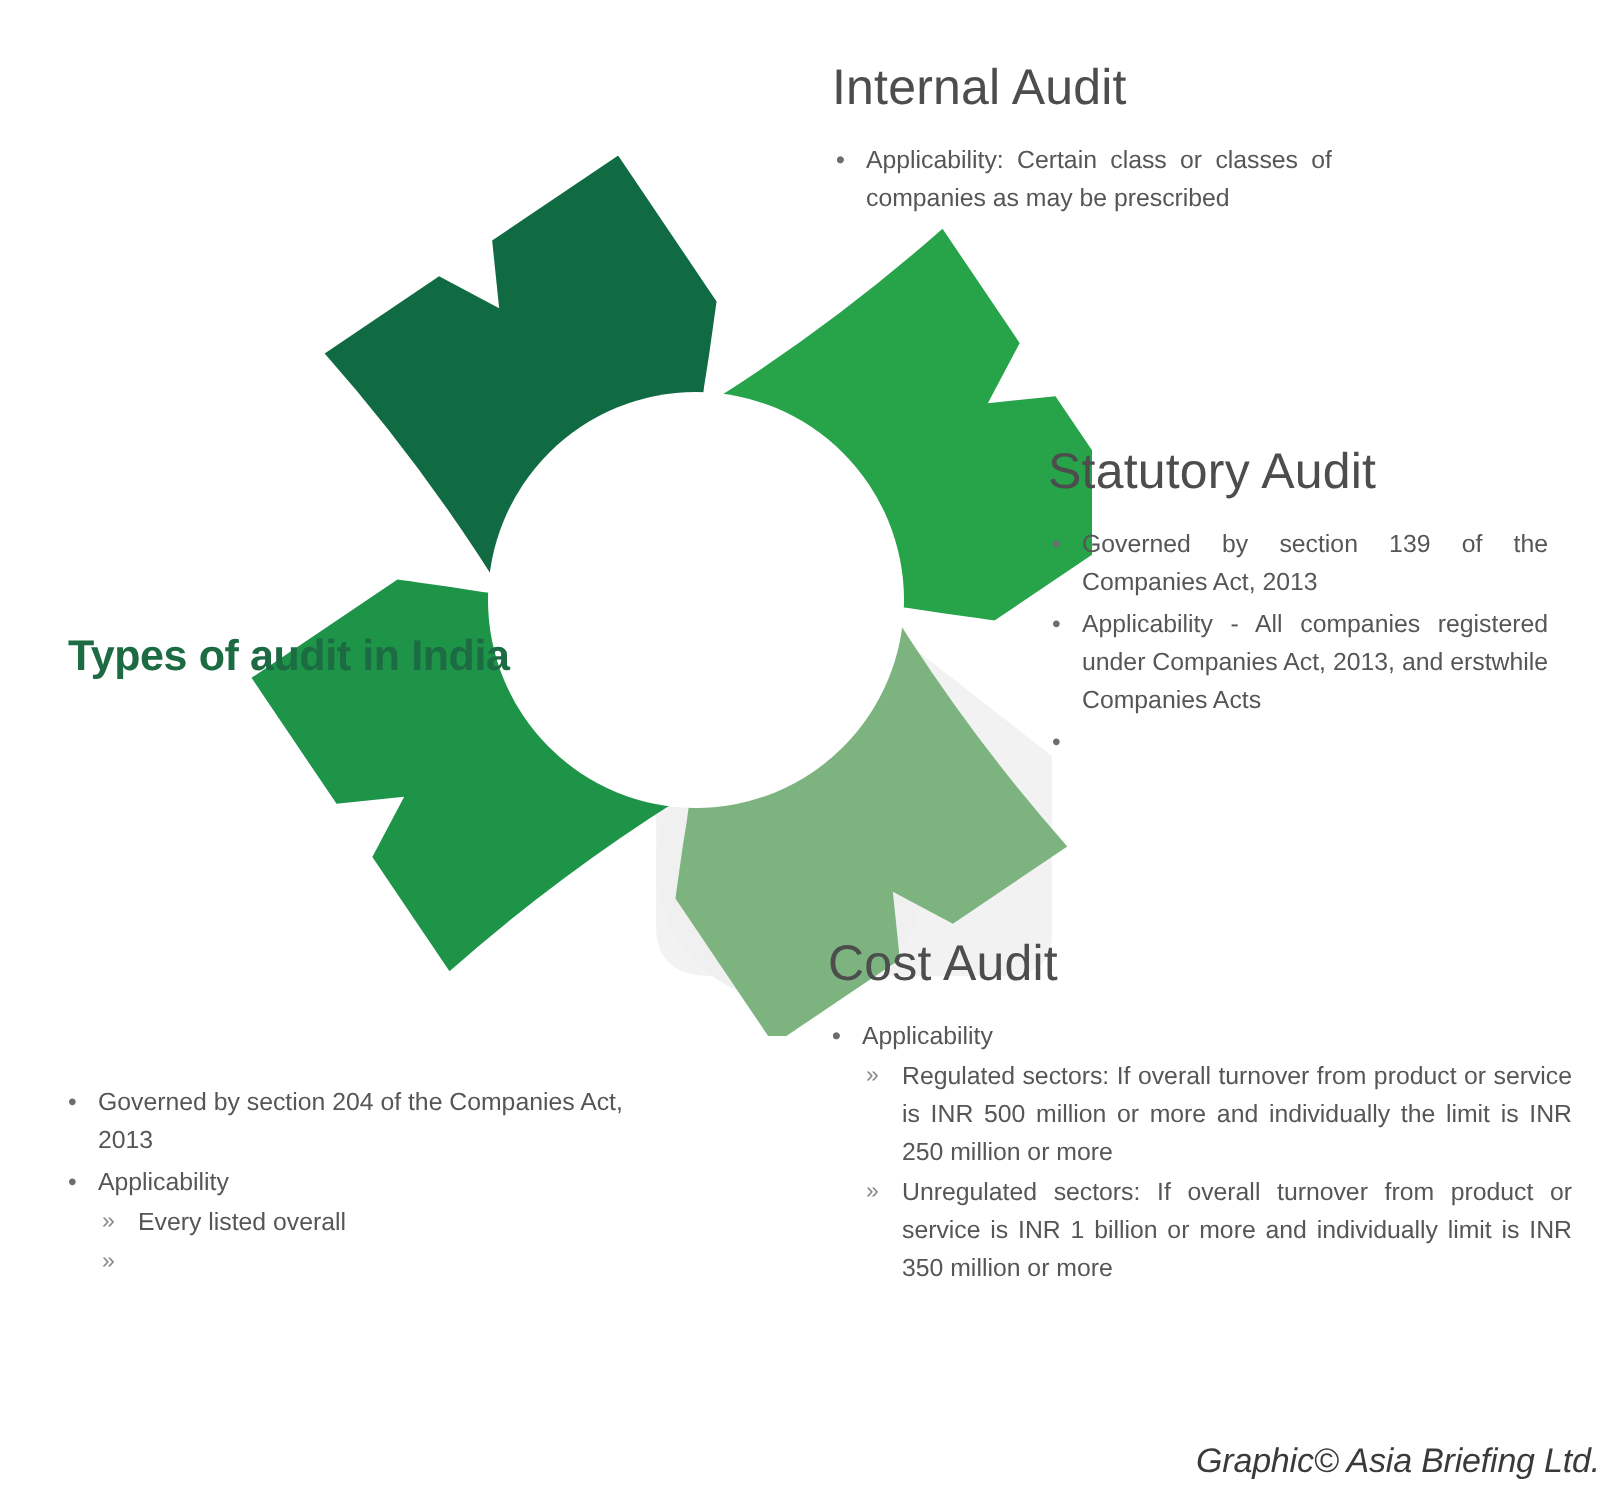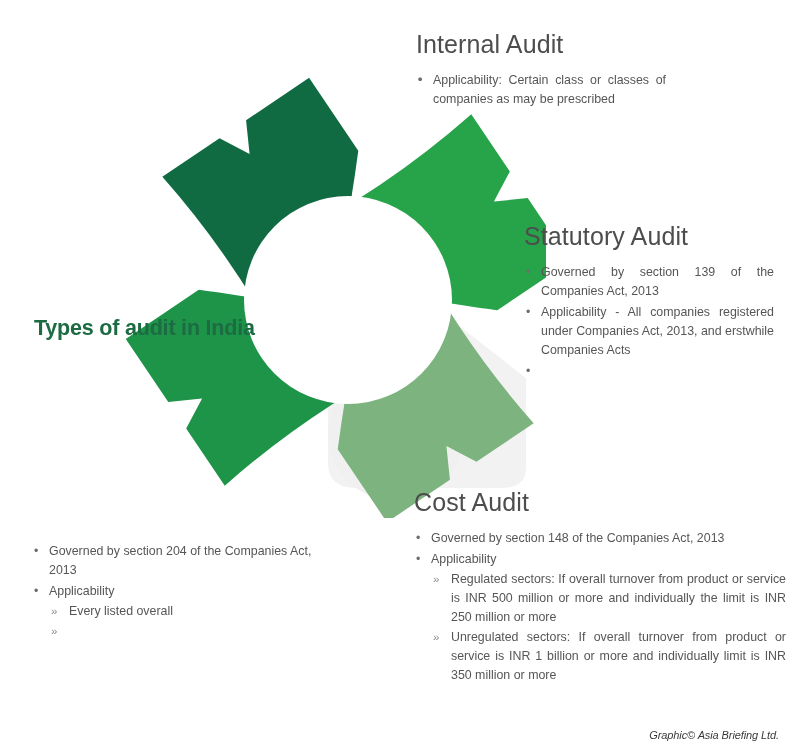--- a/index.html
+++ b/index.html
@@ -97,29 +97,29 @@
     left: 2px;
     top: 0;
     font-size: 11.5px;
     line-height: 1.6;
     color: #8a8a8a;
   }
 
   
   #blk-internal    { left: 416px; top: 30px;  width: 250px; }
   #blk-statutory   { left: 524px; top: 222px; width: 250px; }
-  #blk-cost        { left: 414px; top: 488px; width: 372px; }
+  #blk-cost        { left: 414px; top: 468px; width: 372px; }
   #blk-secretarial { left: 32px;  top: 542px; width: 290px; }
 
   
   .credit {
     position: absolute;
-    right: 21px;
+    right: 0;
     bottom: 12px;
-    font-size: 11px;
+    font-size: 17px;
     font-style: italic;
     color: #3a3a3a;
     letter-spacing: -0.1px;
   }
 </style>
 </head>
 <body>
 
 <div id="canvas">
 
@@ -197,21 +197,20 @@
         <span class="bdot">•</span>
       </li>
     </ul>
   </div>
 
   <div class="block" id="blk-cost">
     <h2>Cost Audit</h2>
     <ul class="bullets">
       <li class="nojustify">
         <span class="bdot">•</span>
-        <span>Governed by section 148 of the Companies Act, 2013</span>
       </li>
       <li class="nojustify">
         <span class="bdot">•</span>
         <span>Applicability</span>
         <ul class="sub">
           <li>
             <span class="bchev">»</span>
             <span>Regulated sectors: If overall turnover from product or service is INR 500 million or more and individually the limit is INR 250 million or more</span>
           </li>
           <li>

